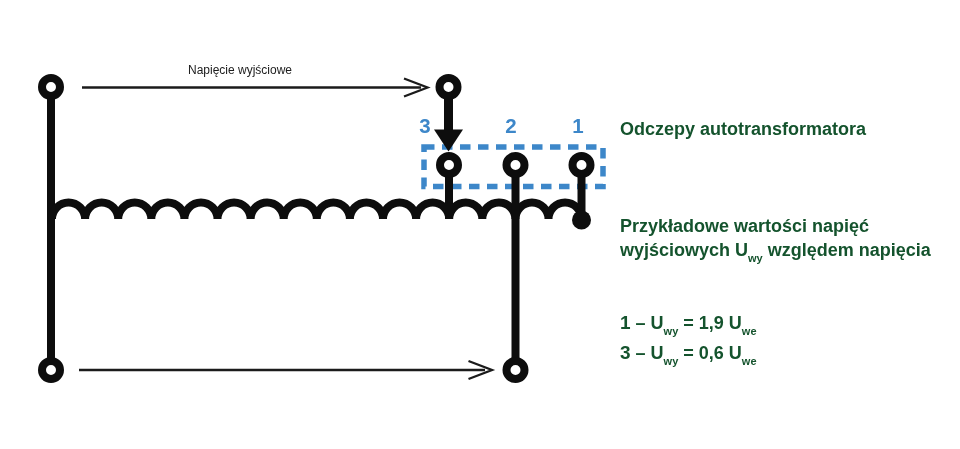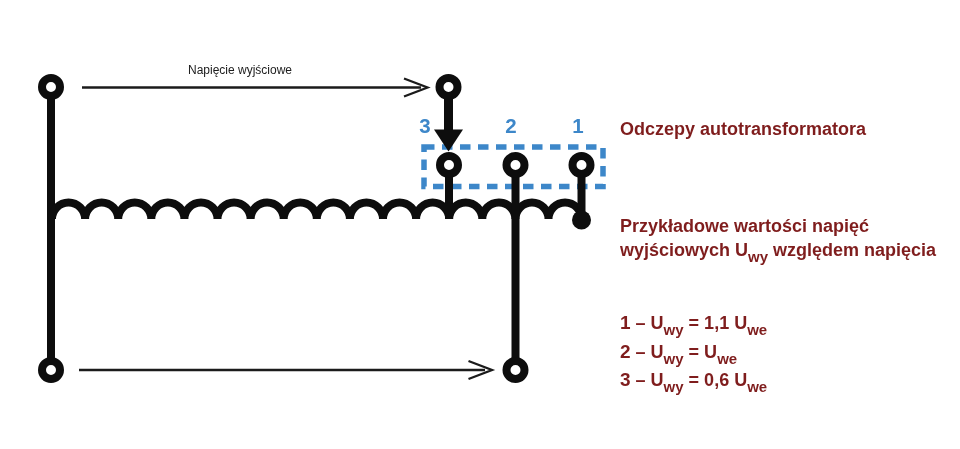--- a/index.html
+++ b/index.html
@@ -14,34 +14,34 @@
   }
   .lbl-output{left:120px;top:61px;width:240px;}
   .lbl-input{left:106px;top:345px;width:240px;}
   .tapnum{
     position:absolute;top:114px;width:28px;text-align:center;
     color:#3d87c9;font-size:20.5px;font-weight:bold;line-height:24px;
   }
   .tapnum-3{left:411px;}
   .tapnum-2{left:497px;}
   .tapnum-1{left:564px;}
-  .blue{color:#7f1d1d;font-weight:bold;}
+  .blue{color:#14532d;font-weight:bold;}
   .heading{
     position:absolute;left:620px;top:119px;font-size:18px;line-height:21px;
     white-space:nowrap;
   }
   .para{
     position:absolute;left:620px;top:215px;font-size:18px;line-height:23.5px;
   }
   .para .line{white-space:nowrap;}
   .list{
     position:absolute;left:620px;top:312px;font-size:18px;line-height:22px;
   }
   .list .line{white-space:nowrap;}
-  .sub{font-size:15px;vertical-align:-5.5px;letter-spacing:0;}
+  .sub{font-size:11px;vertical-align:-5.5px;letter-spacing:0;}
   .num{font-size:19px;}
 </style>
 </head>
 <body>
 
 <div class="canvas">
 
   <svg class="schematic" width="960" height="449" viewBox="0 0 960 449">
 
     <rect x="424" y="147" width="179" height="39.5" fill="none" stroke="#3d87c9" stroke-width="5.5" stroke-dasharray="10.5 7.5"></rect>
@@ -87,18 +87,17 @@
   <div class="tapnum tapnum-1">1</div>
 
   <div class="heading blue">Odczepy autotransformatora</div>
 
   <div class="para blue">
     <div class="line"><span>Przykładowe wartości napięć</span></div>
     <div class="line"><span>wyjściowych U</span><span class="sub">wy</span><span> względem napięcia</span></div>
   </div>
 
   <div class="list blue">
-    <div class="line"><span class="num">1</span><span> – U</span><span class="sub">wy</span><span> = 1,1 U</span><span class="sub">we</span></div>
-    <div class="line"><span class="num">2</span><span> – U</span><span class="sub">wy</span><span> = U</span><span class="sub">we</span></div>
+    <div class="line"><span class="num">1</span><span> – U</span><span class="sub">wy</span><span> = 1,9 U</span><span class="sub">we</span></div>
     <div class="line"><span class="num">3</span><span> – U</span><span class="sub">wy</span><span> = 0,6 U</span><span class="sub">we</span></div>
   </div>
 
 </div>
 
 </body></html>

